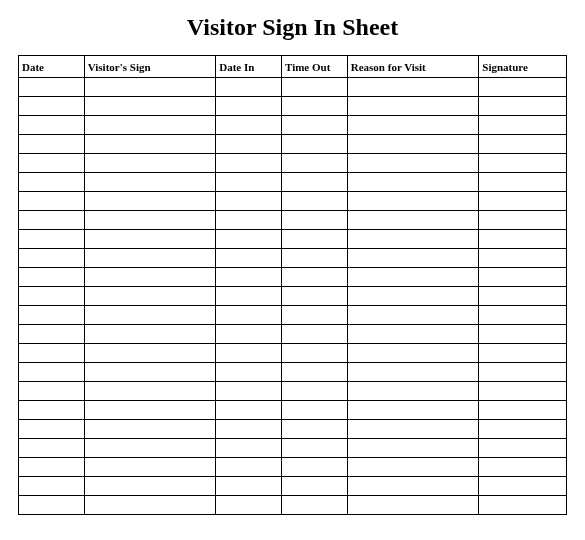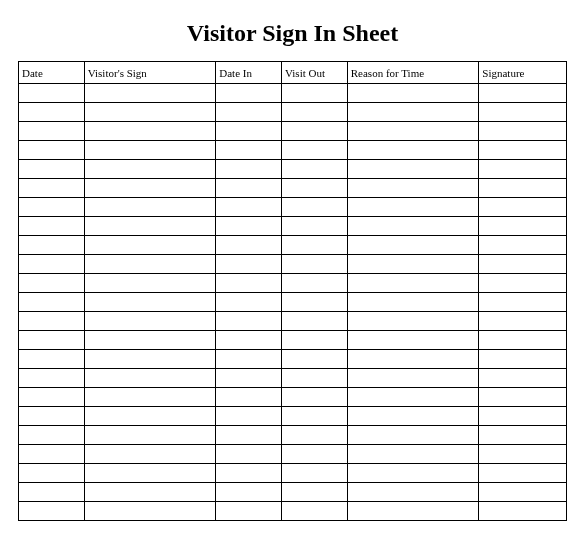--- a/index.html
+++ b/index.html
@@ -8,38 +8,38 @@
       height: 540px;
       background: #fff;
       font-family: "Times New Roman", Times, serif;
       padding: 12px 18px;
     }
     .title {
       text-align: center;
       font-size: 24px;
       font-weight: bold;
       margin-bottom: 14px;
-      margin-top: 8px;
+      margin-top: 2px;
     }
     table {
       width: 100%;
       border-collapse: collapse;
       table-layout: fixed;
     }
     th, td {
       border: 1px solid #000;
       height: 19px;
       padding: 1px 3px;
       font-size: 11px;
       text-align: left;
       vertical-align: middle;
       overflow: hidden;
     }
     th {
-      font-weight: normal;
+      font-weight: bold;
       height: 22px;
     }
     col.date { width: 12%; }
     col.name { width: 24%; }
     col.timein { width: 12%; }
     col.timeout { width: 12%; }
     col.reason { width: 24%; }
     col.sig { width: 16%; }
   </style>
 </head>
@@ -54,22 +54,22 @@
       <col class="timein">
       <col class="timeout">
       <col class="reason">
       <col class="sig">
   </colgroup>
   <thead>
     <tr>
       <th>Date</th>
       <th>Visitor's Sign</th>
       <th>Date In</th>
-      <th>Visit Out</th>
-      <th>Reason for Time</th>
+      <th>Time Out</th>
+      <th>Reason for Visit</th>
       <th>Signature</th>
     </tr>
   </thead>
   <tbody>
       <tr>
         <td></td>
         <td></td>
         <td></td>
         <td></td>
         <td></td>

